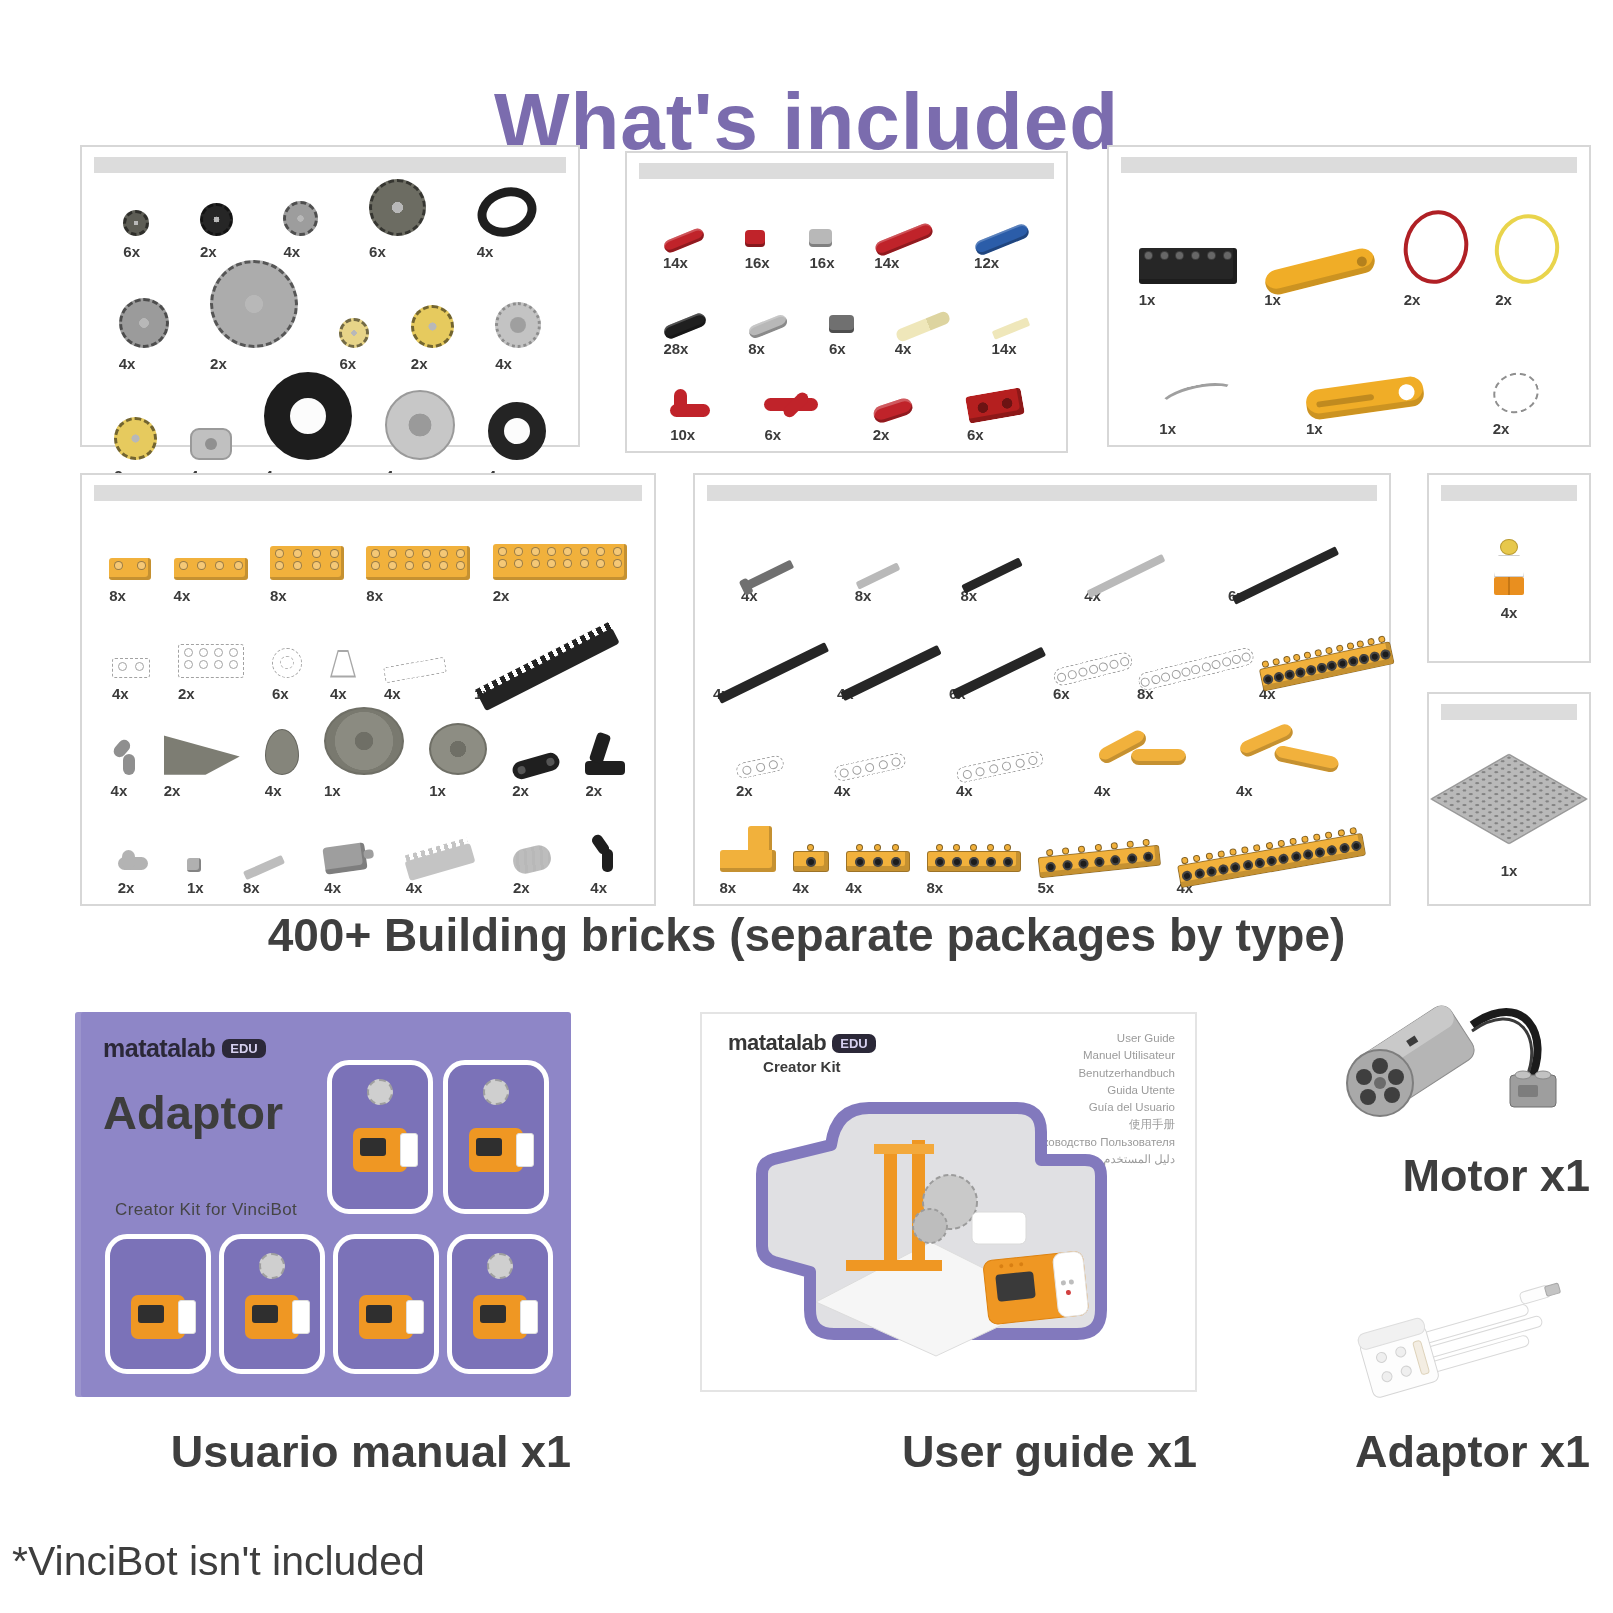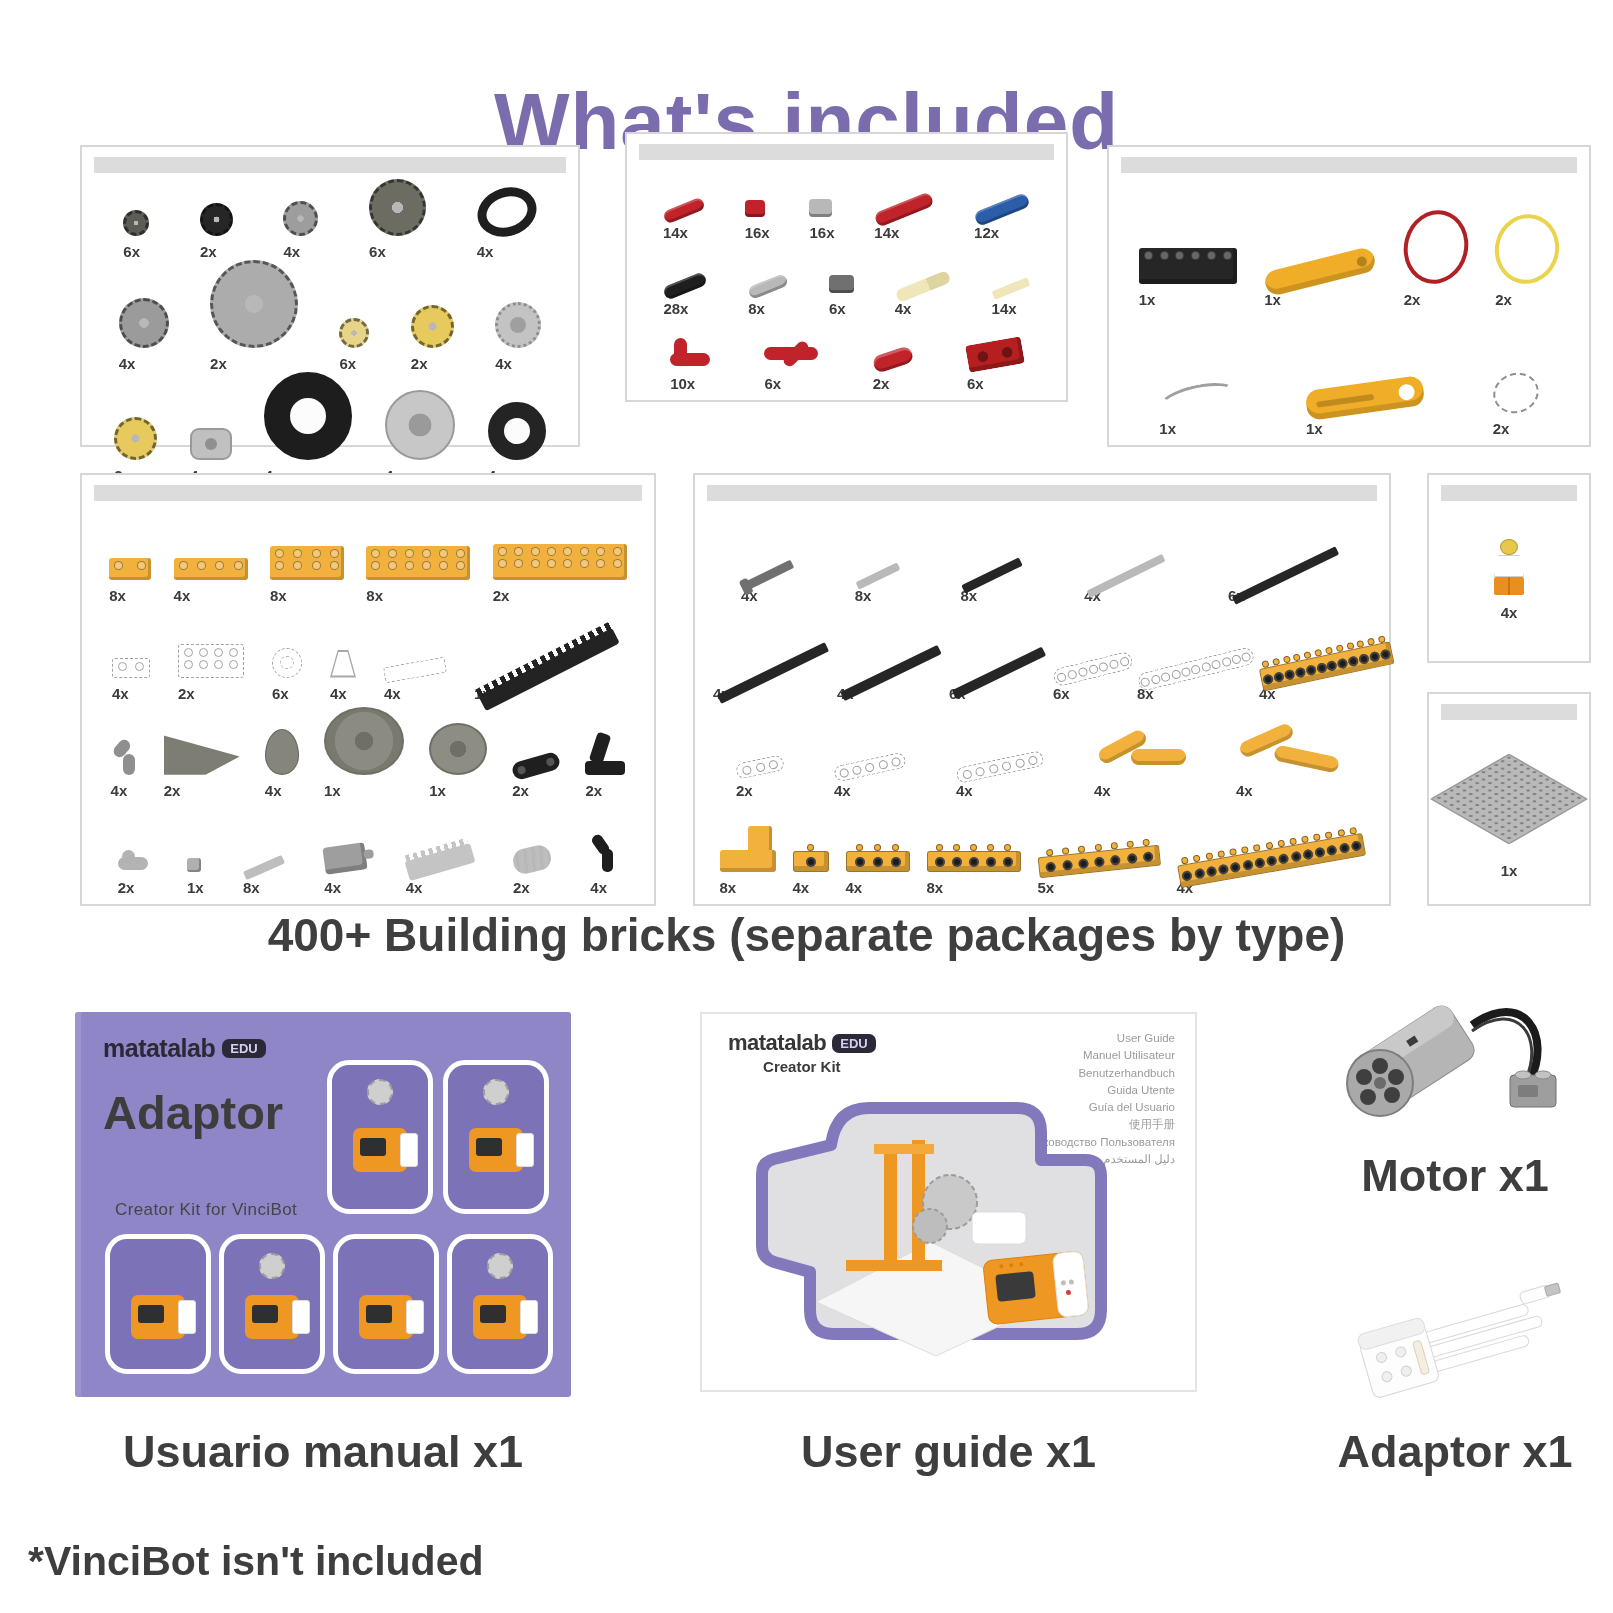--- a/index.html
+++ b/index.html
@@ -12,21 +12,21 @@
   
   .pbox{position:absolute;background:#fff;border:2px solid #d7d7d7;box-sizing:border-box}
   .strip{height:16px;background:#dcdcdc;margin:10px 12px 0}
   .pbody{position:absolute;top:32px;bottom:8px;left:10px;right:10px;
     display:flex;flex-direction:column}
   .prow{flex:1;display:flex;align-items:flex-end;justify-content:space-around;
     padding:0 8px;gap:4px}
   .part{display:flex;flex-direction:column;align-items:flex-start;gap:7px}
   .cnt{font-size:15px;font-weight:700;color:#3b3b3b;white-space:nowrap}
   #box1{left:80px;top:145px;width:500px;height:302px}
-  #box2{left:625px;top:132px;width:443px;height:270px}
+  #box2{left:625px;top:151px;width:443px;height:302px}
   #box3{left:1107px;top:145px;width:484px;height:302px}
   #box4{left:80px;top:473px;width:576px;height:433px}
   #box5{left:693px;top:473px;width:698px;height:433px}
   #box6{left:1427px;top:473px;width:164px;height:190px}
   #box7{left:1427px;top:692px;width:164px;height:214px}
   #box6 .prow,#box7 .prow{justify-content:center;align-items:center}
   #box6 .part,#box7 .part{align-items:center}
   
   .glyph{position:relative;flex-shrink:0;box-sizing:border-box}
   .g-gear{border-radius:50%;border:3px dashed rgba(0,0,0,.5);
@@ -149,26 +149,26 @@
   .mf-torso{width:30px;height:22px;background:#fff;border:1px solid #cfcfcf;
     clip-path:polygon(15% 0,85% 0,100% 100%,0 100%);box-sizing:border-box}
   .mf-legs{width:30px;height:18px;border-radius:2px;
     background:linear-gradient(90deg,#e98f1f 0 46%,#c67714 46% 54%,#e98f1f 54%)}
   .g-baseplate{background-color:var(--c);border:2px solid #9a9a9a;border-radius:2px;
     background-image:radial-gradient(circle at 3px 3px, rgba(0,0,0,.3) 1.5px, transparent 2.2px);
     background-size:9px 9px;transform:rotateX(55deg) rotateZ(45deg)}
   
   .caption{position:absolute;top:908px;left:0;right:0;text-align:center;
     font-size:46px;font-weight:600;color:#3f3f3f}
-  .lbl{position:absolute;text-align:center;font-size:45px;font-weight:600;color:#3e3e3e}
+  .lbl{position:absolute;text-align:right;font-size:45px;font-weight:600;color:#3e3e3e}
   .lbl-manual{left:75px;top:1426px;width:496px}
   .lbl-ug{left:700px;top:1426px;width:497px}
   .lbl-motor{left:1320px;top:1150px;width:270px}
   .lbl-adaptor{left:1320px;top:1426px;width:270px}
-  .footnote{position:absolute;left:28px;top:1538px;font-size:41px;font-weight:700;color:#3e3e3e}
+  .footnote{position:absolute;left:12px;top:1538px;font-size:41px;font-weight:400;color:#3e3e3e}
   
   .manual{position:absolute;left:75px;top:1012px;width:496px;height:385px;
     background:#8e86c7;border-radius:3px;box-shadow:inset 6px 0 0 rgba(255,255,255,.12)}
   .m-logo{position:absolute;left:28px;top:22px;display:flex;align-items:center;gap:7px}
   .m-brand{font-size:25px;font-weight:700;color:#2b2838;letter-spacing:-.5px}
   .m-badge,.ug-badge{background:#2b2838;color:#d6d0ef;font-size:13px;font-weight:700;
     padding:2px 8px;border-radius:7px}
   .m-title{position:absolute;left:28px;top:78px;font-size:47px;font-weight:700;
     color:#3d3d3d;line-height:.98}
   .m-t2{padding-left:64px}

